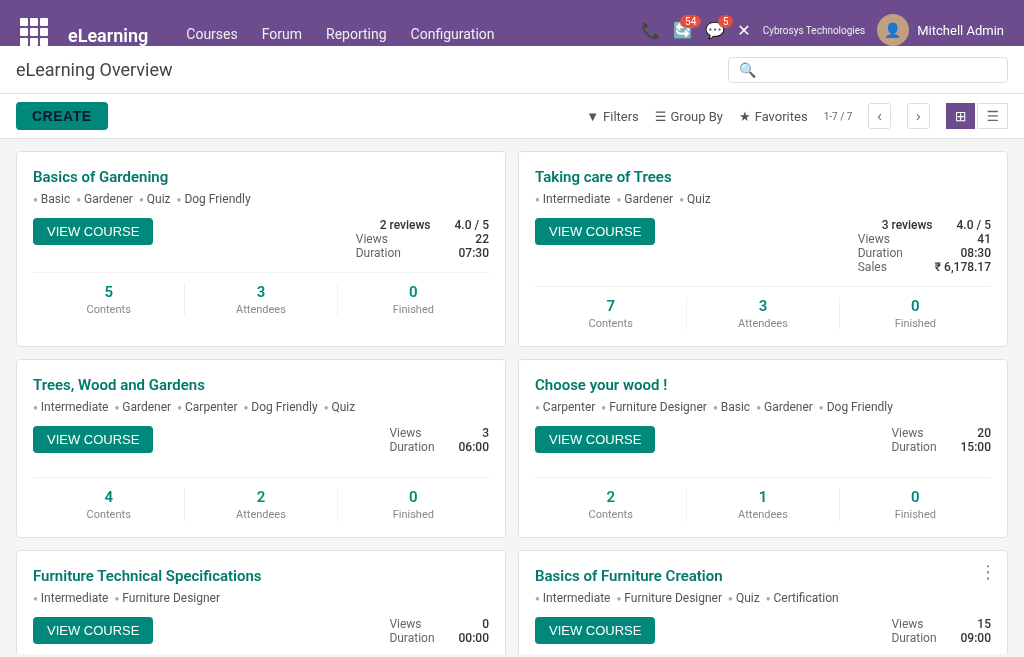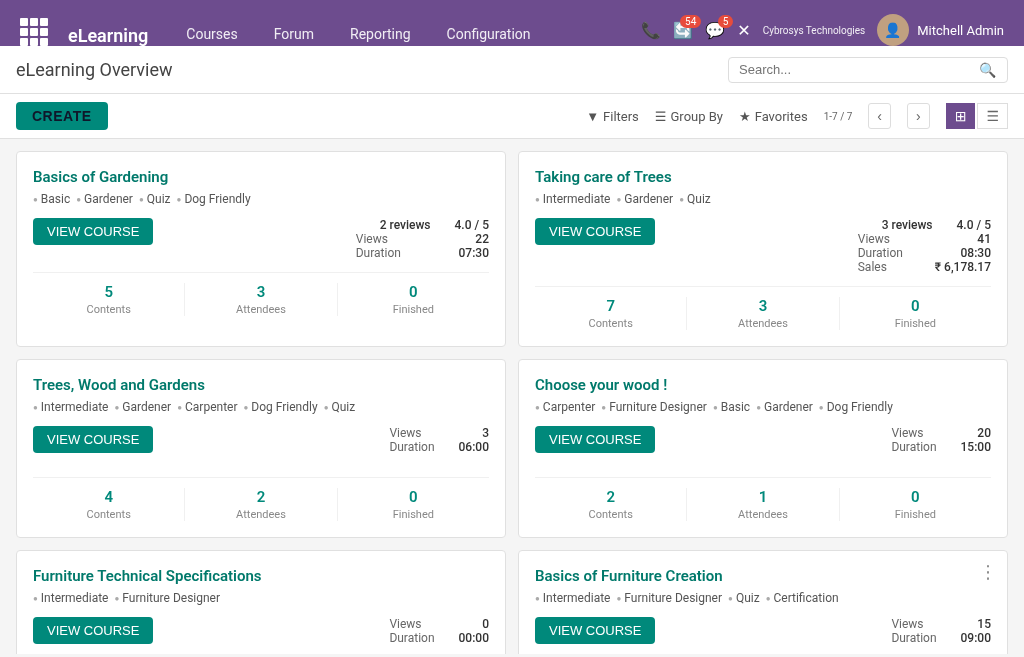--- a/index.html
+++ b/index.html
@@ -11,21 +11,21 @@
       color: white;
       display: flex;
       align-items: flex-end;
       padding: 0 20px;
       height: 46px;
       gap: 20px;
     }
     .topnav-brand { font-size: 18px; font-weight: 600; color: white; }
     .topnav-grid { display: grid; grid-template-columns: repeat(3,8px); grid-template-rows: repeat(3,8px); gap: 2px; cursor: pointer; }
     .topnav-grid-dot { background: white; border-radius: 1px; width: 8px; height: 8px; }
-    .topnav-nav { display: flex; gap: 16px; margin-left: 8px; }
+    .topnav-nav { display: flex; gap: 4px; margin-left: 8px; }
     .topnav-nav a { color: rgba(255,255,255,0.9); text-decoration: none; padding: 4px 10px; font-size: 14px; border-radius: 4px; cursor: pointer; }
     .topnav-right { margin-left: auto; display: flex; align-items: center; gap: 12px; }
     .topnav-icon { color: white; font-size: 16px; cursor: pointer; position: relative; }
     .badge { background: #e74c3c; color: white; border-radius: 10px; font-size: 10px; padding: 1px 5px; position: absolute; top: -6px; right: -8px; }
     .topnav-user { display: flex; align-items: center; gap: 8px; color: white; font-size: 13px; }
     .avatar { width: 32px; height: 32px; border-radius: 50%; background: #c0a080; overflow: hidden; display: flex; align-items: center; justify-content: center; font-size: 14px; }
     .company-name { color: rgba(255,255,255,0.9); font-size: 10px; }
 
     
     .subheader {
@@ -144,21 +144,20 @@
     <div class="topnav-user">
       <div class="avatar">👤</div>
       <span>Mitchell Admin</span>
     </div>
   </div>
 </nav>
 
 <div class="subheader">
   <span class="page-title">eLearning Overview</span>
   <div class="search-bar">
-    <input type="text" placeholder="Search..." style="">
     <span class="search-icon">🔍</span>
   </div>
 </div>
 
 <div class="toolbar">
   <button class="btn-create">CREATE</button>
   <div class="toolbar-right">
     <div class="toolbar-filter">
       <span>▼</span>
       <span>Filters</span>

